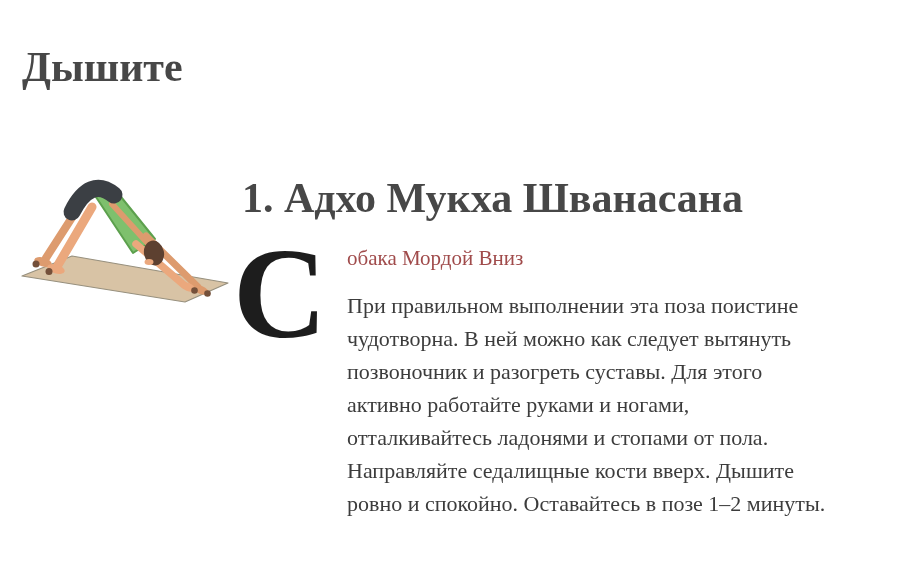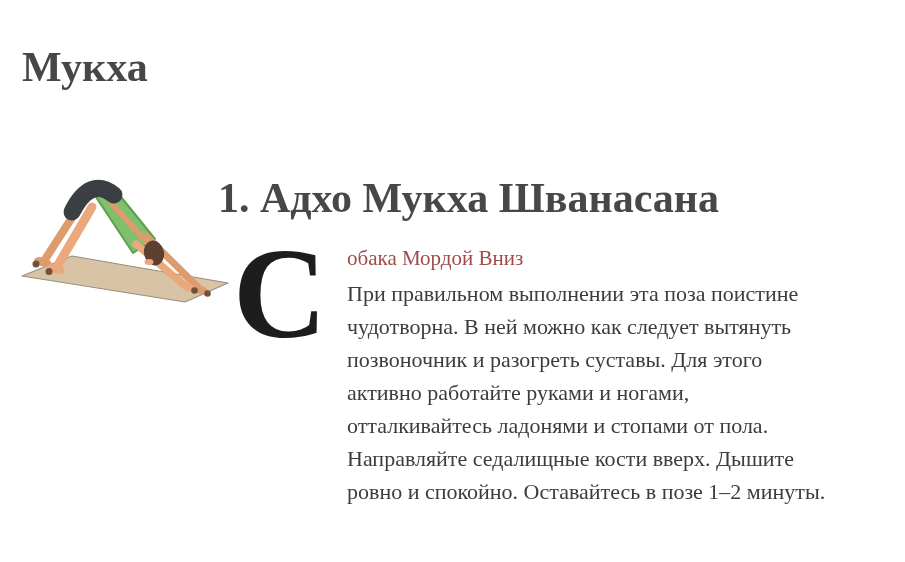--- a/index.html
+++ b/index.html
@@ -23,21 +23,21 @@
   }
   .illustration {
     position: absolute;
     left: 12px;
     top: 174px;
     width: 225px;
     height: 138px;
   }
   .pose-heading {
     position: absolute;
-    left: 218px;
+    left: 242px;
     top: 177px;
     margin: 0;
     font-size: 42px;
     line-height: 1;
     font-weight: 700;
     color: var(--heading, #474747);
   }
   .drop-cap {
     position: absolute;
     left: 233px;
@@ -51,34 +51,34 @@
     position: absolute;
     left: 347px;
     top: 248px;
     font-size: 21px;
     line-height: 20px;
     color: var(--accent_red, #a04b4b);
   }
   .pose-description {
     position: absolute;
     left: 347px;
-    top: 277px;
+    top: 289px;
     width: 556px;
     font-size: 22px;
     line-height: 33px;
     color: var(--body_text, #3c3c3c);
     white-space: pre-line;
   }
 </style>
 </head>
 <body>
 
 <div class="page">
 
-  <h1 class="chapter-title">Мукха</h1>
+  <h1 class="chapter-title">Дышите</h1>
 
   <svg class="illustration" viewBox="0 0 225 138" xmlns="http://www.w3.org/2000/svg">
 
     <polygon points="10,102 60,82 216,109 173,128" stroke-width="1.2" stroke-linejoin="round" fill="#d8c3a5" stroke="#97907e"></polygon>
 
     <path d="M70,28 L34,84" stroke-width="8" stroke-linecap="round" fill="none" stroke="#dd9b6e"></path>
 
     <path d="M80,33 L46,91" stroke-width="9" stroke-linecap="round" fill="none" stroke="#eba87d"></path>
 
     <ellipse cx="31" cy="88" rx="9" ry="4.5" transform="rotate(16 31 88)" fill="#dd9b6e"></ellipse>

